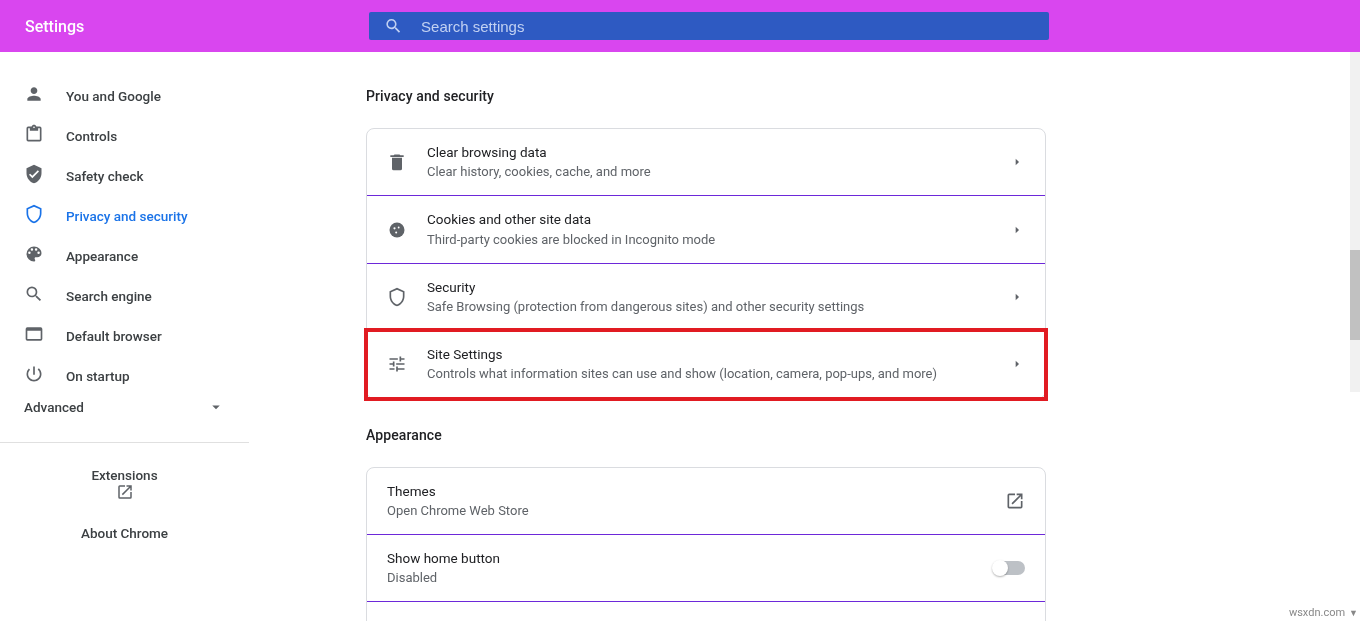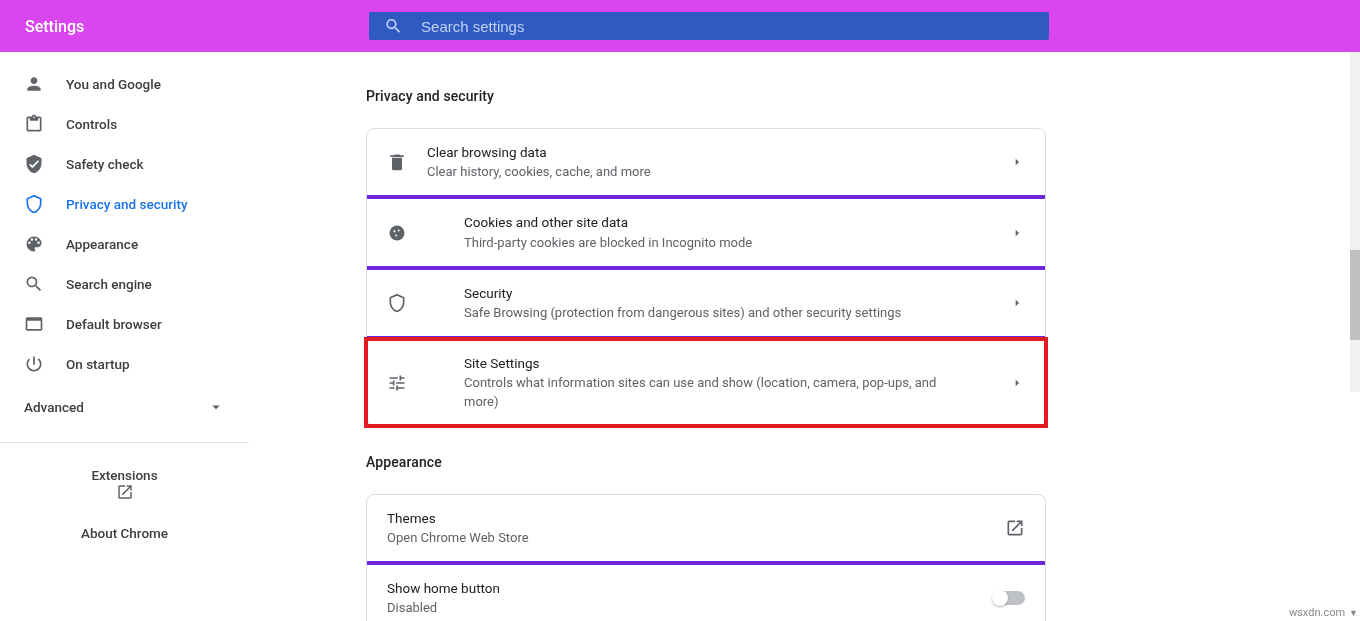--- a/index.html
+++ b/index.html
@@ -7,35 +7,35 @@
 
   .header { height: 52px; background: #d946ef; display: flex; align-items: center; padding: 0 25px; }
   .header-title { color: #fff; font-size: 16px; font-weight: 500; }
   .search-wrap { margin-left: 285px; width: 680px; height: 28px; background: #2e5ac2; border-radius: 2px; display: flex; align-items: center; padding: 0 15px; }
   .search-wrap input { background: transparent; border: none; outline: none; color: #fff; font-size: 15px; margin-left: 18px; width: 100%; }
   .search-wrap input::placeholder { color: #c2d1f2; }
 
   .page { display: flex; height: calc(621px - 52px); }
 
   .sidebar { width: 250px; padding-top: 12px; border-right: 1px solid #fff; }
-  .nav-item { display: flex; align-items: center; height: 40px; padding-left: 24px; color: #5f6368; cursor: pointer; font-size: 13.5px; font-weight: 500; }
+  .nav-item { display: flex; align-items: flex-end; height: 40px; padding-left: 24px; color: #5f6368; cursor: pointer; font-size: 13.5px; font-weight: 500; }
   .nav-item .icon { width: 20px; display:flex; align-items:center; justify-content:center; margin-right: 22px; fill:#5f6368; flex-shrink:0; }
   .nav-item .label { color:#3c4043; }
   .nav-item.active .label { color: #1a73e8; }
   .nav-item.active .icon { fill:#1a73e8; }
 
   .advanced-row { display:flex; align-items:center; justify-content:space-between; padding: 14px 24px; color:#3c4043; font-size:13.5px; font-weight:500; }
   .divider { height:1px; background:#e0e0e0; margin: 12px 0; }
   .ext-row { display:flex; align-items:center; justify-content:space-between; padding: 12px 24px; color:#3c4043; font-size:13.5px; font-weight:500;flex-direction:column; }
 
   .main { flex:1; padding: 36px 0 0 116px; overflow: hidden; position:relative; }
   .section-title { font-size: 14px; color:#202124; font-weight:500; margin-bottom: 24px; letter-spacing:.1px; }
   .card { width: 680px; border:1px solid #dadce0; border-radius:8px; background:#fff; margin-bottom:28px; }
   .row { display:flex; align-items:center; padding: 14px 20px; min-height:64px; cursor:pointer; }
-  .row + .row { border-top:4px solid #6d28d9;gap:37px; }
+  .row + .row { border-top:1px solid #6d28d9; }
   .row-icon { width:20px; margin-right:20px; display:flex; align-items:center; justify-content:center; fill:#5f6368; flex-shrink:0; }
   .row-text { flex:1; }
   .row-title { font-size:13.5px; color:#202124; font-weight:400; line-height:1.35; }
   .row-sub { font-size:13px; color:#5f6368; line-height:1.4; margin-top:2px; }
   .arrow { fill:#5f6368; }
   .highlight { position:relative; }
   .highlight::after { content:""; position:absolute; left:-3px; right:-3px; top:-3px; bottom:-3px; border:4px solid #e11b22; pointer-events:none; }
   .open-icon { fill:#5f6368; }
 
   .toggle { width:32px; height:14px; border-radius:7px; position:relative; flex-shrink:0; }

